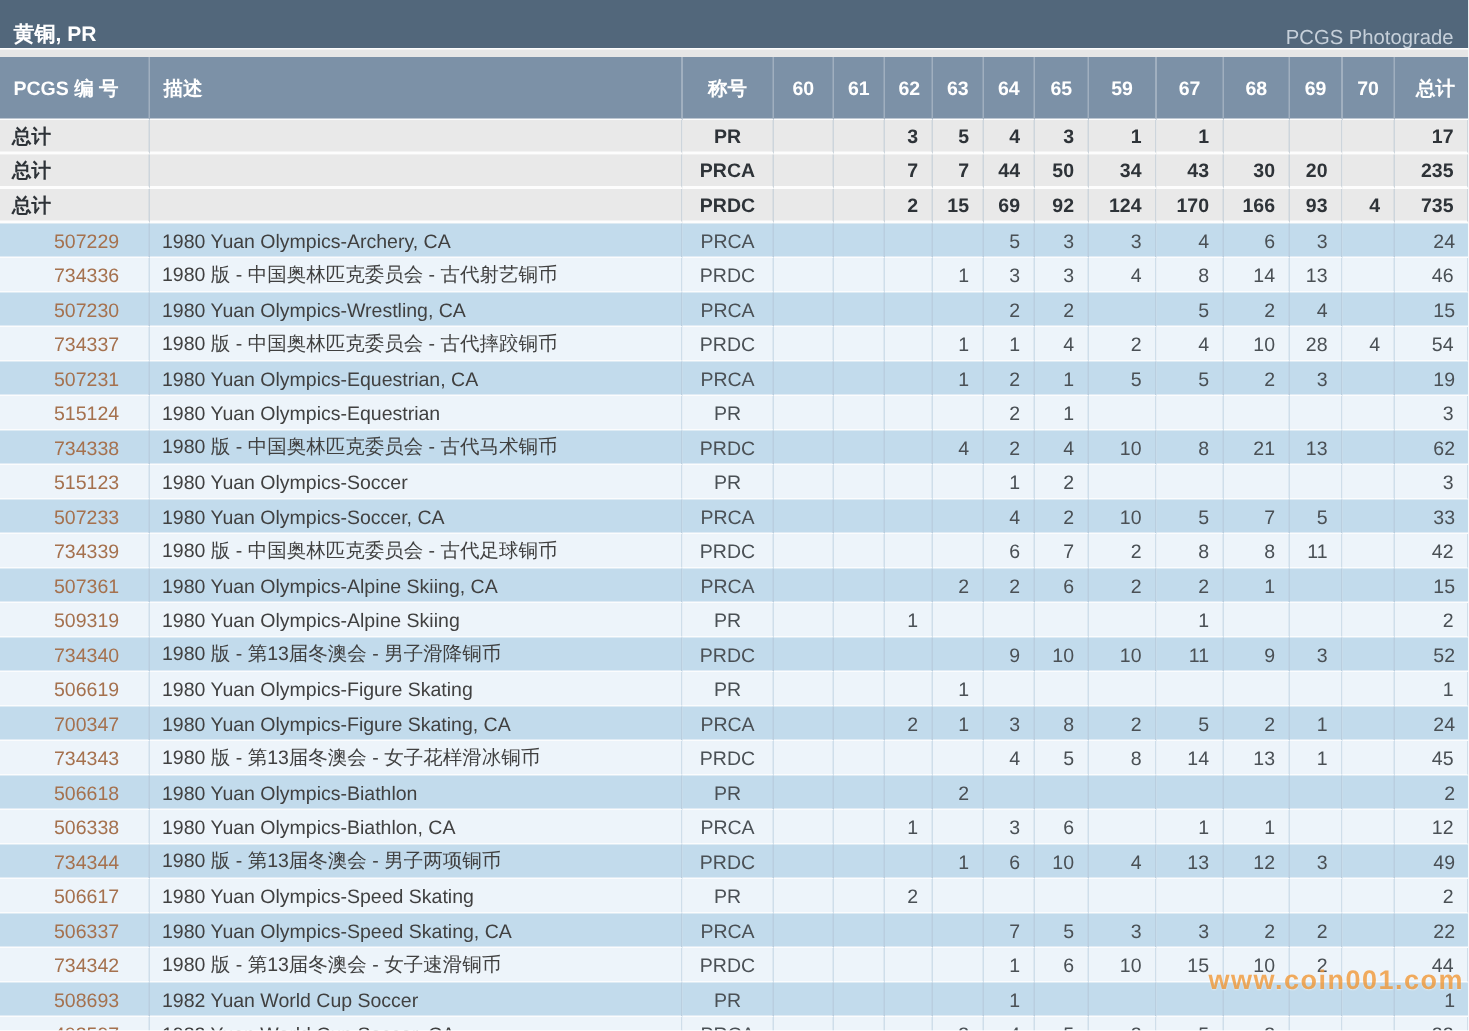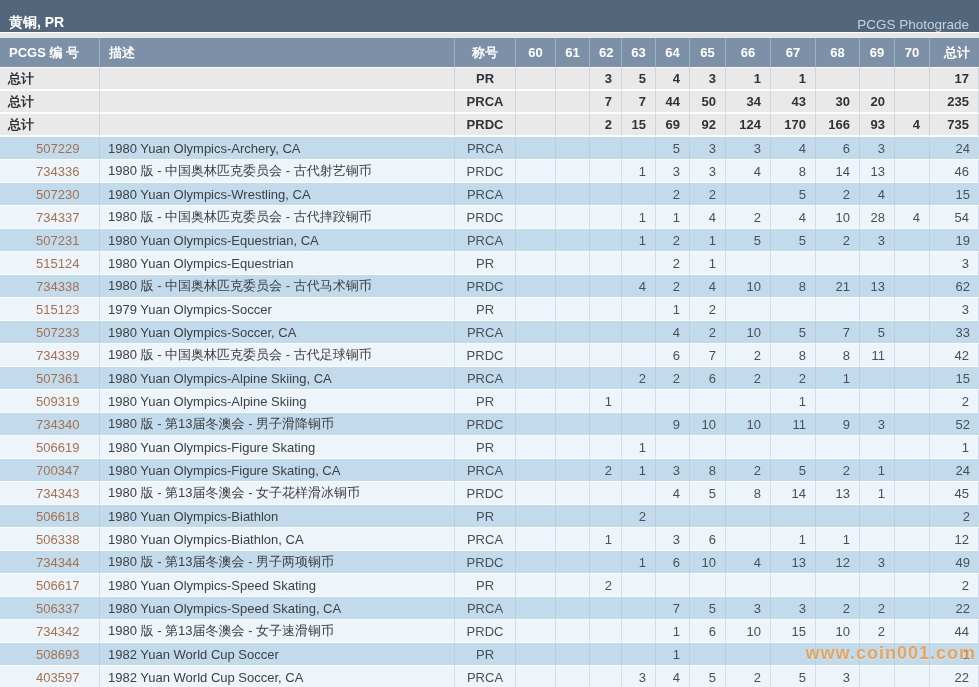--- a/index.html
+++ b/index.html
@@ -32,21 +32,21 @@
   th,td{overflow:hidden;white-space:nowrap;font-size:13px;}
 
   
   .c0{width:100px;} .c1{width:355px;} .c2{width:61px;}
   .c3{width:40px;}  .c4{width:34px;}  .c5{width:32px;}
   .c6{width:34px;}  .c7{width:34px;}  .c8{width:36px;}
   .c9{width:45px;}  .c10{width:45px;} .c11{width:44px;}
   .c12{width:35px;} .c13{width:35px;} .c14{width:49px;}
 
   thead th{
-    height:30px;background:var(--table_header_bg);color:#ffffff;
+    height:42px;background:var(--table_header_bg);color:#ffffff;
     font-weight:bold;border-bottom:1px solid #fdfdfd;
     border-right:1px solid rgba(255,255,255,0.28);
     padding:0 9px;text-align:center;vertical-align:middle;
   }
   thead th:last-child{border-right:none;}
   thead th.c0,thead th.c1{text-align:left;}
   thead th.c14{text-align:right;}
 
   tbody td{
     height:23px;vertical-align:middle;padding:0 9px;
@@ -92,21 +92,21 @@
       <tr>
           <th class="c0">PCGS 编 号</th>
           <th class="c1">描述</th>
           <th class="c2">称号</th>
           <th class="c3">60</th>
           <th class="c4">61</th>
           <th class="c5">62</th>
           <th class="c6">63</th>
           <th class="c7">64</th>
           <th class="c8">65</th>
-          <th class="c9">66</th>
+          <th class="c9">59</th>
           <th class="c10">67</th>
           <th class="c11">68</th>
           <th class="c12">69</th>
           <th class="c13">70</th>
           <th class="c14">总计</th>
         </tr>
     </thead>
     <tbody>
         <tr class="summary">
           <td class="c0">总计</td>
@@ -273,21 +273,21 @@
           <td class="c8">4</td>
           <td class="c9">10</td>
           <td class="c10">8</td>
           <td class="c11">21</td>
           <td class="c12">13</td>
           <td class="c13"></td>
           <td class="c14">62</td>
         </tr>
         <tr class="light">
           <td class="c0">515123</td>
-          <td class="c1">1979 Yuan Olympics-Soccer</td>
+          <td class="c1">1980 Yuan Olympics-Soccer</td>
           <td class="c2">PR</td>
           <td class="c3"></td>
           <td class="c4"></td>
           <td class="c5"></td>
           <td class="c6"></td>
           <td class="c7">1</td>
           <td class="c8">2</td>
           <td class="c9"></td>
           <td class="c10"></td>
           <td class="c11"></td>

